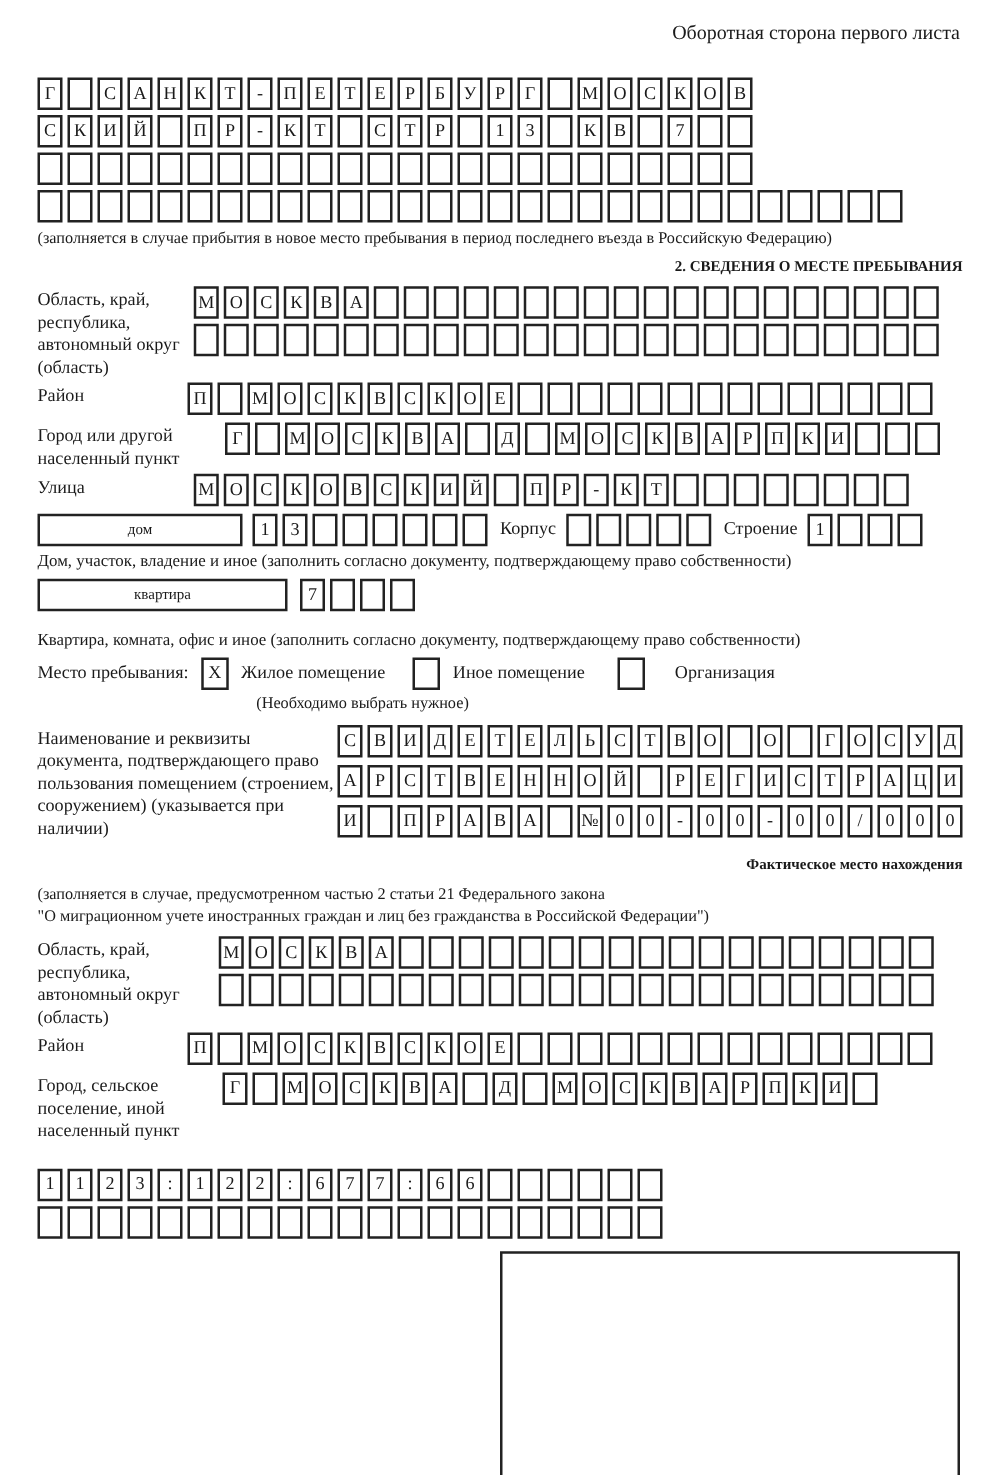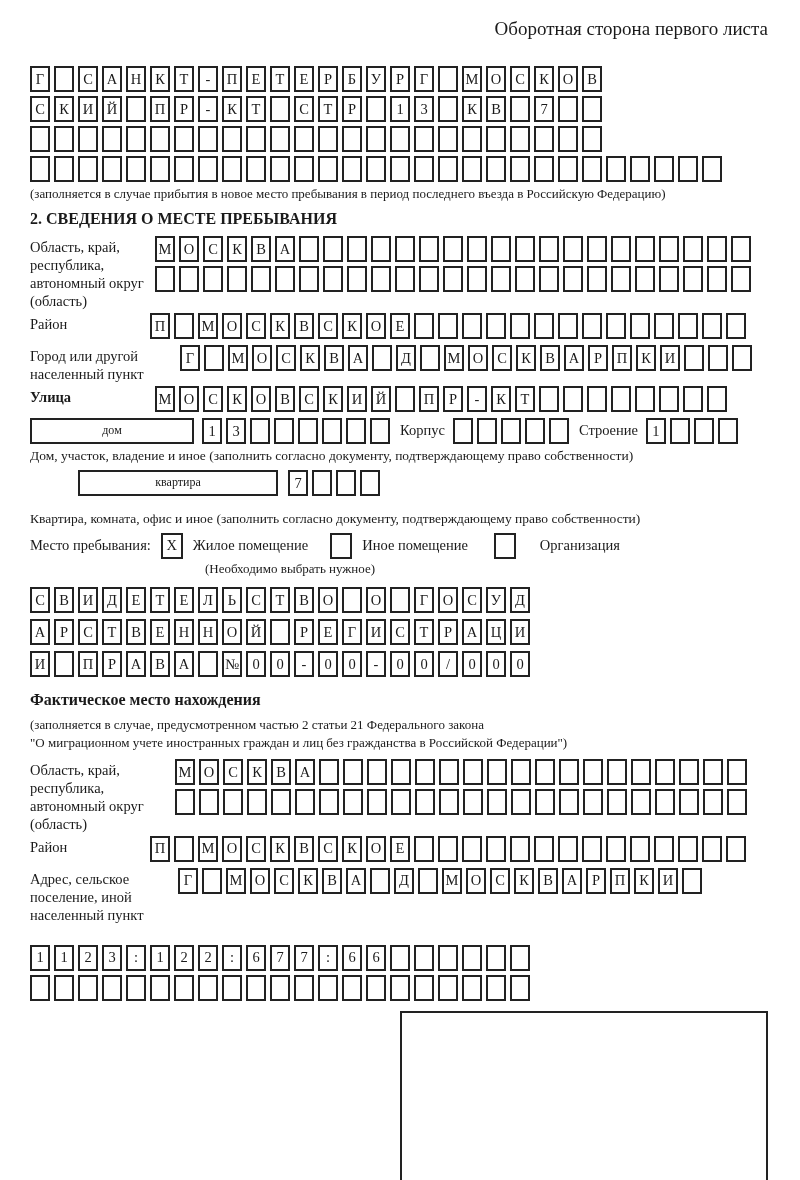--- a/index.html
+++ b/index.html
@@ -2,39 +2,39 @@
 <html lang="ru"><head>
 <meta charset="utf-8">
 <style>
   html,body{margin:0;padding:0;}
   body{
     width:800px;height:1180px;overflow:hidden;box-sizing:border-box;
     background:#ffffff;color:#1a1a1a;
     padding:14px 30px 0 30px;
     font-family:"Liberation Serif","DejaVu Serif",serif;
   }
-  .corner{ text-align:right; font-size:19px; margin:4px 2px 26px 0; }
+  .corner{ text-align:right; font-size:16px; margin:4px 2px 26px 0; }
 
   
   .cells-row{ display:flex; margin-bottom:4px; }
   .cell{
     flex:0 0 auto; width:16px; height:22px; margin-right:4px;
     border:2px solid #222; background:#fff;
     display:flex; align-items:center; justify-content:center;
     font-size:14.5px; line-height:1;
   }
 
   .field{ display:flex; align-items:flex-start; }
   .flabel{ flex:0 0 auto; font-size:14.5px; line-height:1.24; padding-top:3px; }
   .w145{ width:145px; } .w128{ width:125px; } .w120{ width:120px; }
-  .w150{ width:150px; } .w125{ width:125px;font-weight:bold; } .w148{ width:148px; }
+  .w150{ width:150px; } .w125{ width:125px; } .w148{ width:148px; }
   .w198{ width:198px; } .w240{ width:240px; }
 
   .note-center{ text-align:left; font-size:13px; margin:2px 0 8px; }
-  .section-title{ text-align:left; font-weight:bold; font-size:16px; margin:8px 0 8px; }
+  .section-title{ text-align:right; font-weight:bold; font-size:12px; margin:8px 0 8px; }
 
   .wide-box{
     flex:0 0 auto; height:22px; border:2px solid #222;
     display:flex; align-items:center; justify-content:center;
     font-size:12px;
   }
   .house-box{ width:160px; margin-right:8px; }
   .apt-box{ width:196px; margin-right:10px; }
   .inline-lab{ font-size:14.5px; padding:3px 8px 0 6px; white-space:nowrap; }
 
@@ -349,21 +349,21 @@
   <div class="inline-lab" style="padding-top:0">Строение</div>
   <div class="cells-row" style="margin-bottom:0">
       <span class="cell">1</span>
       <span class="cell"></span>
       <span class="cell"></span>
       <span class="cell"></span>
     </div>
 </div>
 <div style="font-size:13.5px; margin:4px 0 6px;">Дом, участок, владение и иное (заполнить согласно документу, подтверждающему право собственности)</div>
 
-<div class="field" style="align-items:flex-start;margin-left:48px;">
+<div class="field" style="align-items:flex-start;">
   <div class="wide-box apt-box">квартира</div>
   <div class="cells-row" style="margin-bottom:0">
       <span class="cell">7</span>
       <span class="cell"></span>
       <span class="cell"></span>
       <span class="cell"></span>
     </div>
 </div>
 <div style="font-size:13.5px; margin:15px 0 2px;">Квартира, комната, офис и иное (заполнить согласно документу, подтверждающему право собственности)</div>
 
@@ -372,20 +372,21 @@
   <span class="checkbox">X</span>
   <span>Жилое помещение</span>
   <span class="checkbox" style="margin-left:22px"></span>
   <span>Иное помещение</span>
   <span class="checkbox" style="margin-left:26px"></span>
   <span style="margin-left:14px">Организация</span>
 </div>
 <div class="stay-note">(Необходимо выбрать нужное)</div>
 
 <div class="field doc-field">
+  <div class="flabel w240">Наименование и реквизиты документа, подтверждающего право пользования помещением (строением, сооружением) (указывается при наличии)</div>
   <div>
     <div class="cells-row" style="margin-bottom:6px">
         <span class="cell">С</span>
         <span class="cell">В</span>
         <span class="cell">И</span>
         <span class="cell">Д</span>
         <span class="cell">Е</span>
         <span class="cell">Т</span>
         <span class="cell">Е</span>
         <span class="cell">Л</span>
@@ -539,21 +540,21 @@
       <span class="cell"></span>
       <span class="cell"></span>
       <span class="cell"></span>
       <span class="cell"></span>
       <span class="cell"></span>
       <span class="cell"></span>
     </div>
 </div>
 
 <div class="field mb2">
-  <div class="flabel w148">Адрес, сельское поселение, иной населенный пункт</div>
+  <div class="flabel w148">Город, сельское поселение, иной населенный пункт</div>
   <div class="cells-row">
       <span class="cell">Г</span>
       <span class="cell"></span>
       <span class="cell">М</span>
       <span class="cell">О</span>
       <span class="cell">С</span>
       <span class="cell">К</span>
       <span class="cell">В</span>
       <span class="cell">А</span>
       <span class="cell"></span>

